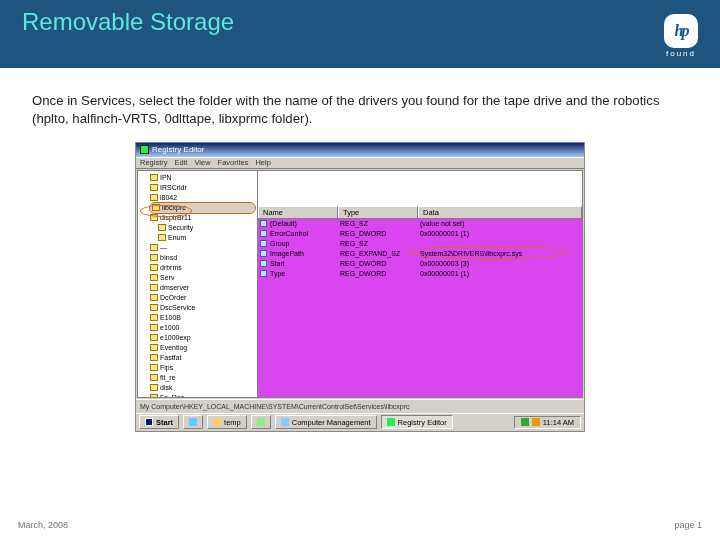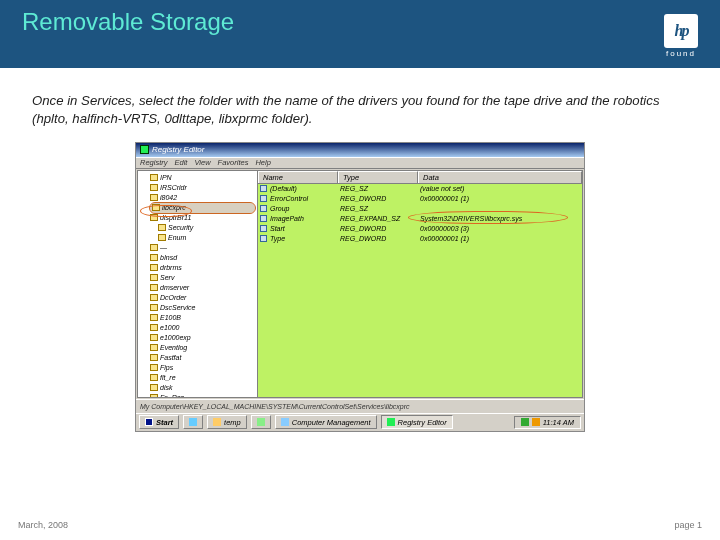--- a/index.html
+++ b/index.html
@@ -1,34 +1,34 @@
 <!DOCTYPE html>
 <html><head>
 <meta charset="utf-8">
 <style>
   * { margin: 0; padding: 0; box-sizing: border-box; }
   body { width: 720px; height: 540px; font-family: Arial, sans-serif; background: #fff; position: relative; overflow: hidden; }
   .header { background: #1d5480; height: 68px; display: flex; align-items: center; justify-content: space-between; padding: 0 22px; }
   .header h1 { color: #5eead4; font-size: 24px; font-weight: normal; margin-top: -24px; }
   .hp-logo { display: flex; flex-direction: column; align-items: center; gap: 1px; margin-top: 4px; }
-  .hp-box { width: 34px; height: 34px; background: #fff; border-radius: 3px; display: flex; align-items: center; justify-content: center; color: #1d5480; font-weight: bold; font-style: italic; font-size: 16px; letter-spacing: -2px; font-family: Georgia, serif; }
+  .hp-box { width: 34px; height: 34px; background: #fff; border-radius: 10px; display: flex; align-items: center; justify-content: center; color: #1d5480; font-weight: bold; font-style: italic; font-size: 16px; letter-spacing: -2px; font-family: Georgia, serif; }
   .hp-text { color: #fff; font-size: 8px; letter-spacing: 2px; }
-  .content { padding: 24px 32px 0 32px; font-style: italic; }
+  .content { padding: 24px 32px 0 32px; }
   .content p { font-size: 13.2px; color: #222; line-height: 1.35; margin-bottom: 14px; }
   .shot { width: 450px; height: 290px; margin: 4px auto 0; border: 1px solid #888; background: #d4d0c8; display: flex; flex-direction: column; font-size: 8px; }
   .tbar { height: 14px; background: linear-gradient(#0a246a,#a6caf0); display: flex; align-items: center; padding: 0 4px; color: #fff; }
   .tbar span.ico { width: 9px; height: 9px; background: #2e5; border: 1px solid #030; margin-right: 3px; }
   .mbar { height: 12px; background: #d4d0c8; border-top: 1px solid #fff; border-bottom: 1px solid #808080; display: flex; align-items: center; gap: 7px; padding: 0 4px; color: #333; font-size: 7.5px; }
   .body2 { flex: 1; display: flex; background: #fff; border: 1px solid #808080; margin: 1px; overflow: hidden; }
   .tree { width: 120px; border-right: 1px solid #808080; background: #fff; overflow: hidden; padding: 2px 2px 2px 4px; }
   .tree .node { display: flex; align-items: center; gap: 2px; font-size: 7px; color: #000; white-space: nowrap; height: 10px; }
   .tree .node .fi { width: 8px; height: 7px; background: #f9e48a; border: 1px solid #a07a00; }
   .tree .sel { background: #d8d0c0; outline: 1px solid #c62; border-radius: 7px; padding: 0 2px; }
   .ind1 { margin-left: 8px; } .ind2 { margin-left: 16px; }
-  .list { flex: 1; background: #bef264; overflow: hidden; }
+  .list { flex: 1; background: #d946ef; overflow: hidden; margin-top: 35px; }
   .lhead { display: flex; background: #d4d0c8; border-bottom: 1px solid #808080; }
   .lhead div { border-right: 1px solid #808080; border-top: 1px solid #fff; border-left: 1px solid #fff; padding: 1px 4px; font-size: 7.5px; }
   .lrow { display: flex; font-size: 7px; padding: 0 0 0 2px; height: 10px; align-items: center; }
   .lrow .ci { width: 7px; height: 7px; background: #cde; border: 1px solid #369; margin-right: 3px; }
   .c1 { width: 80px; } .c2 { width: 80px; } .c3 { flex: 1; }
   .circ { border: 1px solid #d62; border-radius: 50%/60%; position: absolute; }
   .sbar { height: 14px; background: #d4d0c8; border-top: 1px solid #fff; display: flex; align-items: center; padding: 0 4px; font-size: 7px; color: #333; }
   .taskb { height: 18px; background: #d4d0c8; border-top: 1px solid #fff; display: flex; align-items: center; gap: 4px; padding: 0 3px; font-size: 7.5px; }
   .taskb .btn { border: 1px solid #808080; border-top-color: #fff; border-left-color: #fff; background: #d4d0c8; padding: 1px 5px; display: flex; align-items: center; gap: 3px; height: 14px; }
   .taskb .btn.pressed { border: 1px solid #fff; border-top-color: #808080; border-left-color: #808080; background: #e2ded6; }

